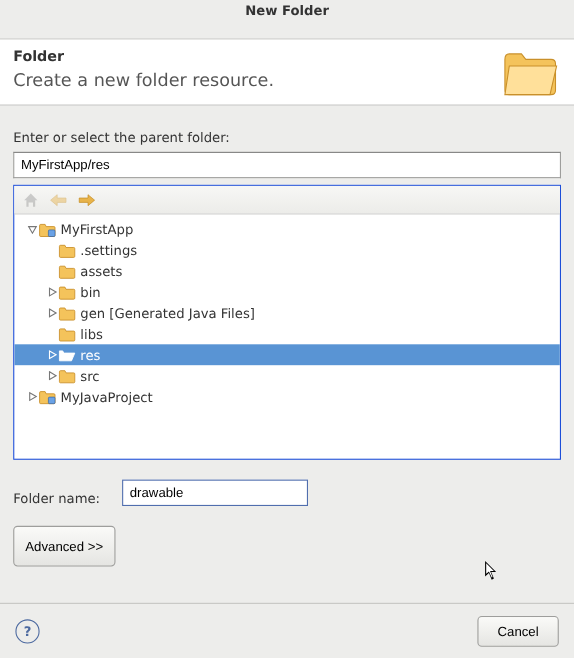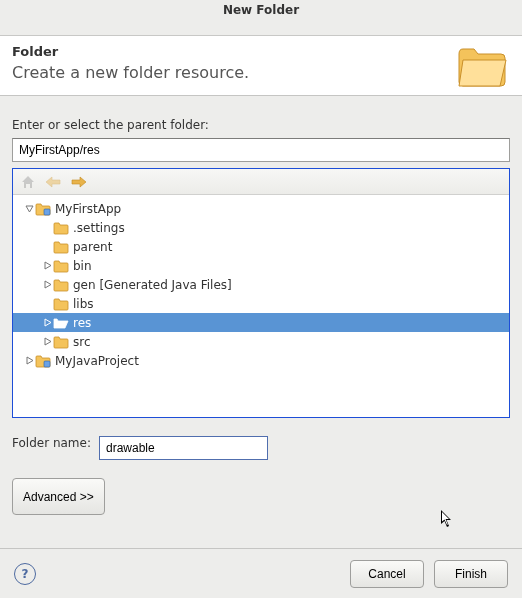--- a/index.html
+++ b/index.html
@@ -52,21 +52,21 @@
   .tbicon.enabled { opacity:1; }
   .tree { flex:1; overflow:auto; padding:4px 0; }
   .node { display:flex; align-items:center; height:19px; white-space:nowrap; }
   .node.selected { background:#5994d4; color:#fff; }
   .arrow { width:12px; display:inline-flex; justify-content:center; color:#777; }
   .node.selected .arrow { color:#fff; }
   .spacer { display:inline-block; height:1px; }
   .lbl { padding-left:4px; }
   .icon16 { width:16px; height:16px; display:inline-flex; align-items:center; justify-content:center; }
 
-  .name-row { display:flex; align-items:flex-start; gap:8px; margin-top:18px; }
+  .name-row { display:flex; align-items:flex-end; gap:20px; margin-top:18px; }
   .name-input {
     flex:1; height:24px;
     border:1px solid #506eae;
     background:#fff; padding:0 6px; font-size:12px;
     outline:none;
   }
   .adv-btn {
     margin-top:18px;
     height:37px; padding:0 10px;
     border:1px solid #9e9e9c; border-radius:4px;
@@ -161,21 +161,21 @@
           <span class="lbl">.settings</span>
         </div>
         <div class="node">
           <span class="spacer" style="width:28px"></span>
           <span class="arrow"></span>
           <span class="icon16">
             <svg width="16" height="14" viewBox="0 0 16 14">
     <path d="M1 3 L1 12 Q1 13 2 13 L14 13 Q15 13 15 12 L15 5 Q15 4 14 4 L7 4 L6 2 L2 2 Q1 2 1 3 Z" fill="#f4c35b" stroke="#c9902a" stroke-width="0.8"></path>
   </svg>
           </span>
-          <span class="lbl">parent</span>
+          <span class="lbl">assets</span>
         </div>
         <div class="node">
           <span class="spacer" style="width:28px"></span>
           <span class="arrow">
             <svg width="9" height="9" viewBox="0 0 9 9">
               <path d="M2 1 L8 4.5 L2 8 Z" fill="none" stroke="currentColor" stroke-width="1"></path>
             </svg>
           </span>
           <span class="icon16">
             <svg width="16" height="14" viewBox="0 0 16 14">
@@ -269,14 +269,13 @@
     <path d="M1 1 L1 15 L4.5 12 L7 18 L9 17 L6.5 11 L11 11 Z" fill="#000"></path>
     <path d="M2 3 L2 12.5 L4.5 10.5 L7 16 L7.8 15.6 L5.5 10 L9 10 Z" fill="#fff"></path>
   </svg>
 </span>
 
 <div class="button-bar">
   <div class="help-circle">
     <span>?</span>
   </div>
   <button class="dlg-btn">Cancel</button>
-  <button class="dlg-btn">Finish</button>
 </div>
 
 </body></html>

